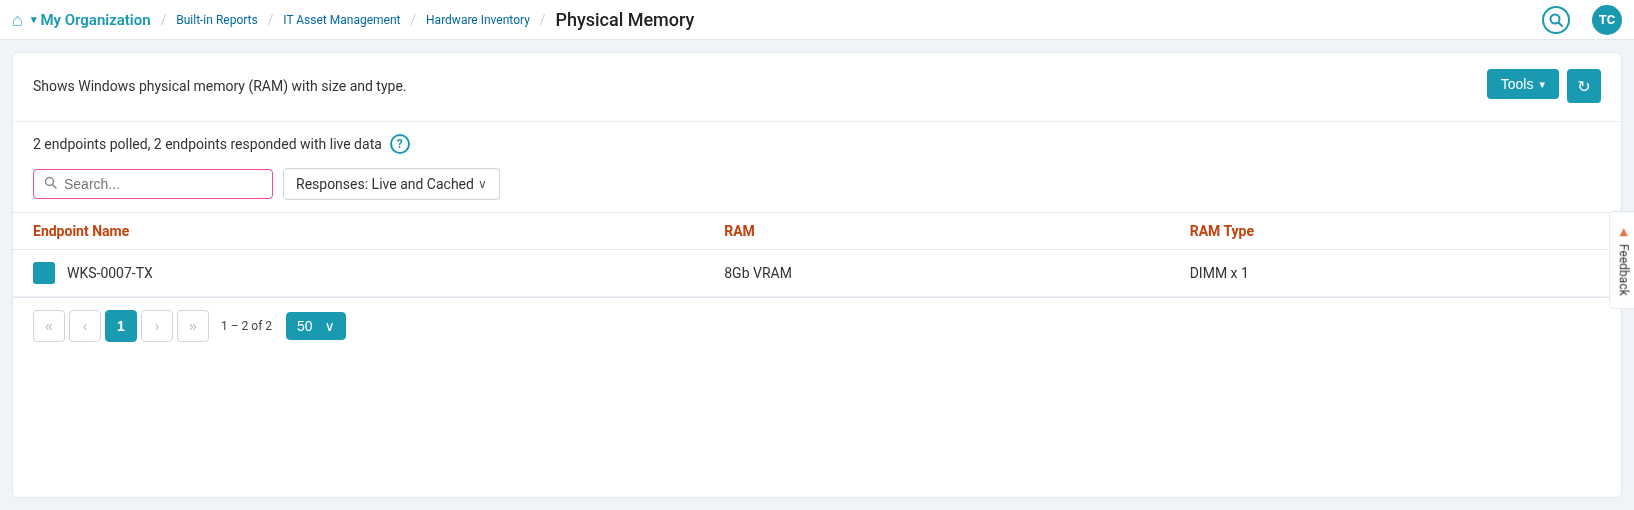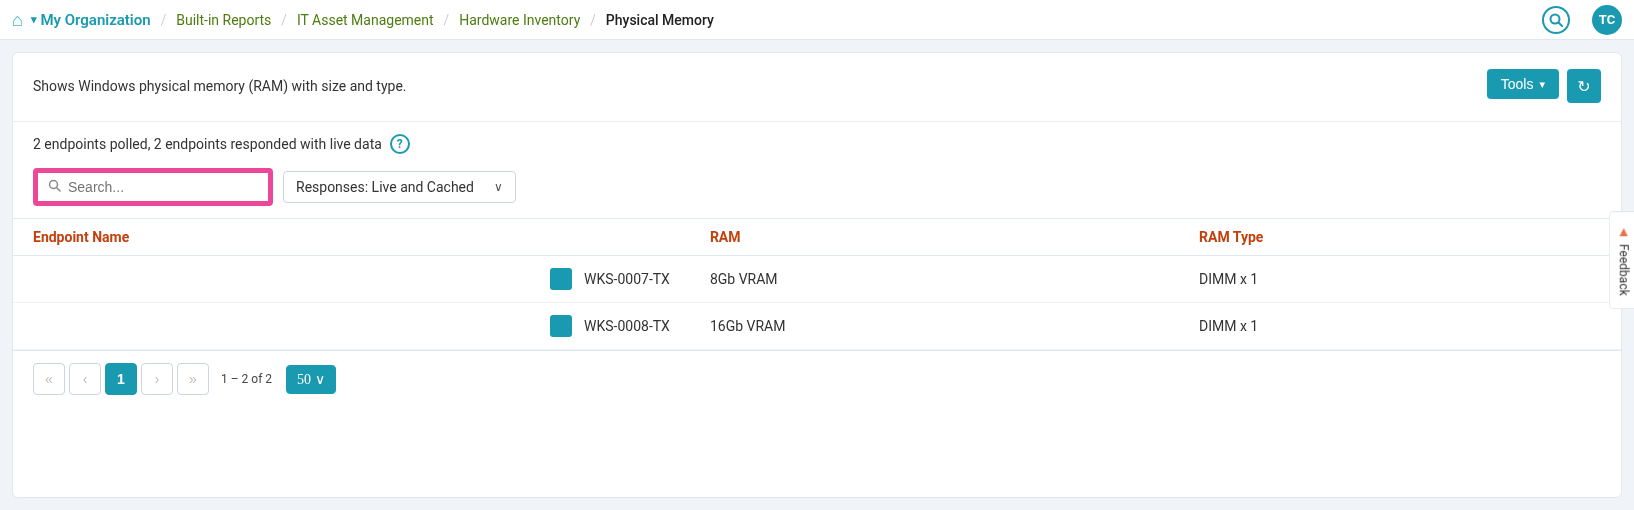--- a/index.html
+++ b/index.html
@@ -40,28 +40,28 @@
     .topnav-chevron {
       font-size: 11px;
       color: #1a9ab0;
     }
     .topnav-sep {
       color: #bbb;
       margin: 0 6px;
       font-weight: 300;
     }
     .topnav-link {
-      color: #4d7c0f;
-      font-size: 14px;
+      color: #0369a1;
+      font-size: 12px;
       cursor: pointer;
       white-space: nowrap;
     }
     .topnav-current {
       color: #222;
-      font-size: 14px;
+      font-size: 18px;
       font-weight: 500;
     }
     .topnav-right {
       margin-left: auto;
       display: flex;
       align-items: center;
       gap: 22px;
     }
     .search-icon-btn {
       color: #1a9ab0;
@@ -173,21 +173,21 @@
     
     .filter-bar {
       display: flex;
       align-items: center;
       padding: 6px 20px 12px 20px;
       gap: 10px;
     }
     .search-box {
       display: flex;
       align-items: center;
-      border: 5px solid #ec4899;
+      border: 1px solid #ec4899;
       border-radius: 4px;
       padding: 6px 10px;
       gap: 7px;
       width: 240px;
       background: #fff;
     }
     .search-box-icon { color: #888; font-size: 14px; }
     .search-input {
       border: none;
       outline: none;
@@ -199,21 +199,21 @@
     .response-dropdown {
       border: 1px solid #cdd5df;
       border-radius: 4px;
       padding: 7px 12px;
       font-size: 14px;
       color: #333;
       background: #fff;
       cursor: pointer;
       display: flex;
       align-items: center;
-      gap: 20px;
+      gap: 4px;
     }
     .response-dropdown-chevron { font-size: 12px; color: #555; }
 
     
     .data-table {
       width: 100%;
       border-collapse: collapse;
     }
     .data-table thead tr {
       border-top: 1px solid #e0e7ef;
@@ -230,21 +230,20 @@
     .data-table td {
       padding: 12px 20px;
       font-size: 14px;
       color: #333;
       border-bottom: 1px solid #f0f4f8;
     }
     .endpoint-cell {
       display: flex;
       align-items: center;
       gap: 12px;
-      justify-content: flex-end;
     }
     .endpoint-icon {
       width: 22px;
       height: 22px;
       background: #1a9ab0;
       border-radius: 3px;
       flex-shrink: 0;
     }
 
     
@@ -287,22 +286,21 @@
       margin-left: 10px;
       border: 1px solid #1a9ab0;
       background: #1a9ab0;
       color: #fff;
       border-radius: 4px;
       padding: 5px 10px;
       font-size: 14px;
       cursor: pointer;
       display: flex;
       align-items: flex-end;
-      gap: 4px;
-      font-family: Liberation Serif, serif;
+      gap: 12px;
     }
 
     
     .feedback-tab {
       position: fixed;
       right: -32px;
       top: 50%;
       transform: translateY(-50%) rotate(90deg);
       background: #fff;
       border: 1px solid #e0e7ef;
@@ -399,30 +397,20 @@
     <tr>
           <td>
             <div class="endpoint-cell">
       <div class="endpoint-icon"></div>
       <span>WKS-0007-TX</span>
     </div>
           </td>
           <td>8Gb VRAM</td>
           <td>DIMM x 1</td>
         </tr>
-        <tr>
-          <td>
-            <div class="endpoint-cell">
-      <div class="endpoint-icon"></div>
-      <span>WKS-0008-TX</span>
-    </div>
-          </td>
-          <td>16Gb VRAM</td>
-          <td>DIMM x 1</td>
-        </tr>
       </tbody>
   </table>
 
   <div class="pagination-bar">
     <button class="page-btn disabled">«</button>
     <button class="page-btn disabled">‹</button>
     <button class="page-btn active">1</button>
     <button class="page-btn disabled">›</button>
     <button class="page-btn disabled">»</button>
     <span class="page-info">1 – 2 of 2</span>

